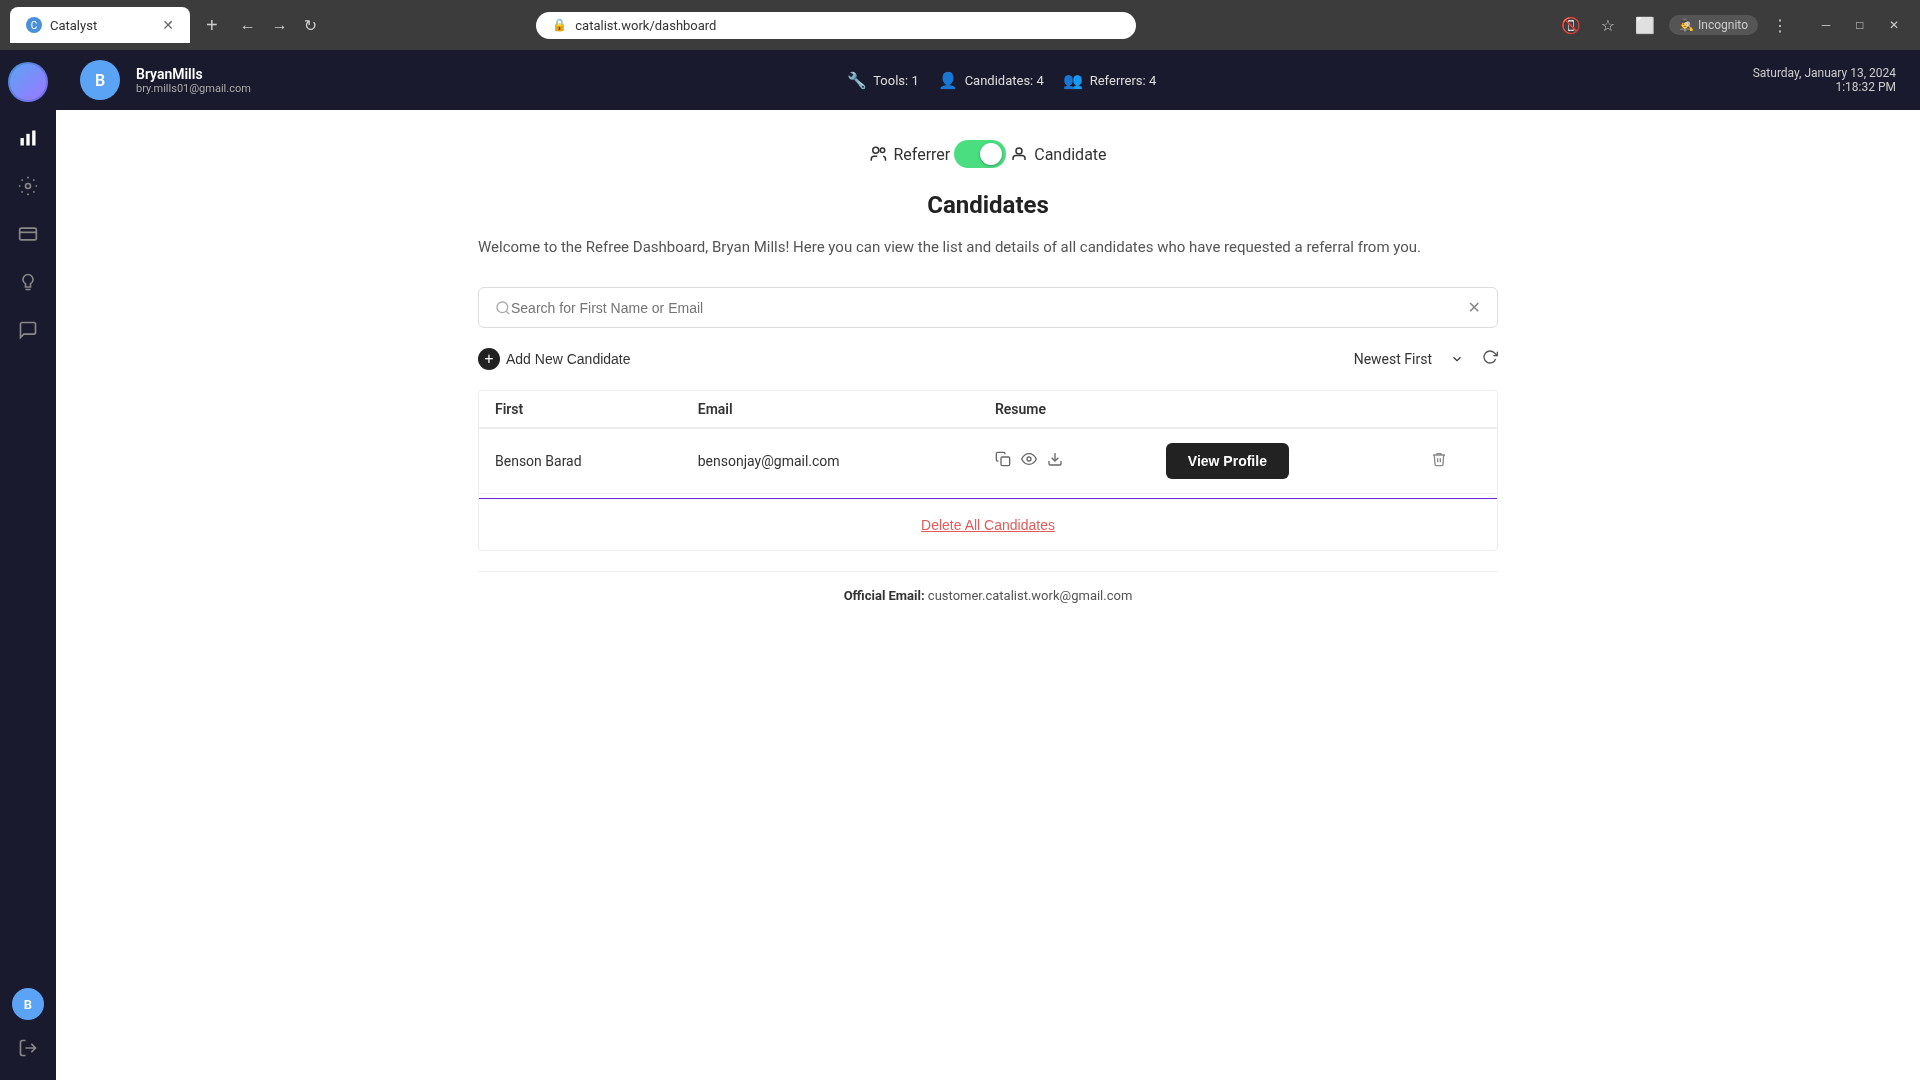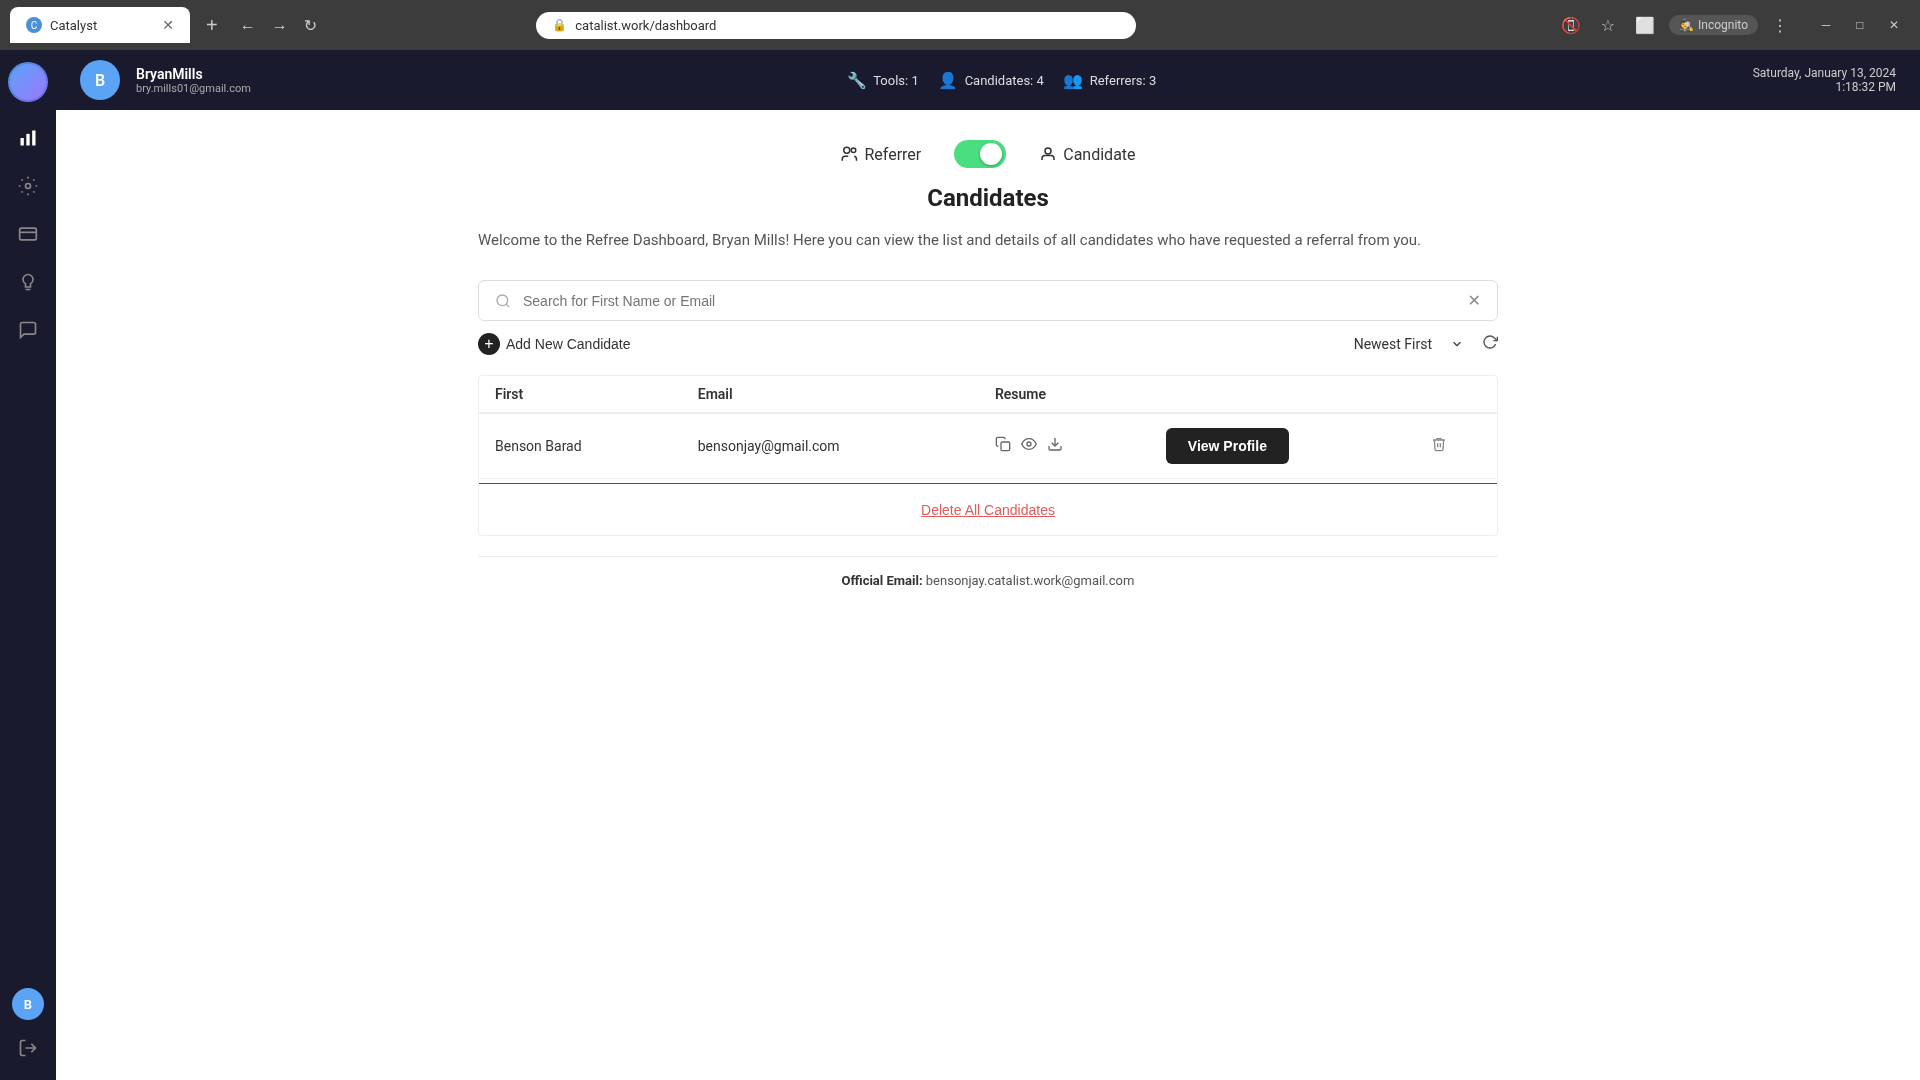--- a/index.html
+++ b/index.html
@@ -47,31 +47,31 @@
     .stat-item { display: flex; align-items: center; gap: 6px; font-size: 13px; color: #ddd; }
     .stat-icon { font-size: 16px; }
     .top-bar-date { text-align: right; font-size: 12px; color: #ccc; }
     .top-bar-date .date { font-weight: 400; }
     .top-bar-date .time { font-size: 12px; }
 
     
     .page-content { padding: 30px 40px; max-width: 1100px; margin: 0 auto; }
 
     
-    .toggle-row { display: flex; align-items: center; justify-content: center; gap: 33px; margin-bottom: 16px; }
+    .toggle-row { display: flex; align-items: center; justify-content: center; gap: 4px; margin-bottom: 23px; }
     .toggle-label { font-size: 16px; color: #333; display: flex; align-items: center; gap: 6px; }
     .toggle-switch { width: 52px; height: 28px; background: #4ade80; border-radius: 14px; position: relative; cursor: pointer; }
     .toggle-knob { width: 22px; height: 22px; background: white; border-radius: 50%; position: absolute; top: 3px; right: 4px; box-shadow: 0 1px 3px rgba(0,0,0,0.3); }
 
     
     .page-title { text-align: center; font-size: 24px; font-weight: 700; color: #222; margin-bottom: 16px; }
     .page-description { text-align: left; font-size: 15px; color: #555; line-height: 1.6; margin-bottom: 28px; }
 
     
-    .search-bar { display: flex; align-items: center; border: 1px solid #ddd; border-radius: 6px; padding: 10px 16px; gap: 12px; margin-bottom: 12px; background: #fff; }
+    .search-bar { display: flex; align-items: center; border: 1px solid #ddd; border-radius: 6px; padding: 10px 16px; margin-bottom: 20px; background: #fff; }
     .search-input { flex: 1; border: none; outline: none; font-size: 14px; color: #333; background: transparent; }
     .search-clear { color: #888; cursor: pointer; font-size: 16px; }
 
     
     .toolbar { display: flex; align-items: center; justify-content: space-between; margin-bottom: 20px; }
     .add-candidate-btn { display: flex; align-items: center; gap: 6px; background: none; border: none; cursor: pointer; font-size: 14px; color: #333; font-weight: 500; }
     .add-icon { width: 22px; height: 22px; background: #222; border-radius: 50%; display: flex; align-items: center; justify-content: center; color: white; font-size: 16px; }
     .sort-control { display: flex; align-items: center; gap: 18px; }
     .refresh-btn { background: none; border: none; cursor: pointer; color: #555; font-size: 16px; }
 
@@ -199,21 +199,21 @@
         <div class="stat-item">
           <span class="stat-icon">🔧</span>
           <span>Tools: 1</span>
         </div>
         <div class="stat-item">
           <span class="stat-icon">👤</span>
           <span>Candidates: 4</span>
         </div>
         <div class="stat-item">
           <span class="stat-icon">👥</span>
-          <span>Referrers: 3</span>
+          <span>Referrers: 4</span>
         </div>
       </div>
 
       <div class="top-bar-date">
         <div class="date">Saturday, January 13, 2024</div>
         <div class="time">1:18:32 PM</div>
       </div>
     </div>
 
     <div class="page-content">
@@ -328,18 +328,18 @@
           </tbody>
         </table>
 
         <div class="delete-all-row">
           <button class="delete-all-btn">Delete All Candidates</button>
         </div>
       </div>
 
       <div class="footer">
         <span><strong>Official Email:</strong> </span>
-        <span>bensonjay.catalist.work@gmail.com</span>
+        <span>customer.catalist.work@gmail.com</span>
       </div>
 
     </div>
   </div>
 </div>
 
 </body></html>

